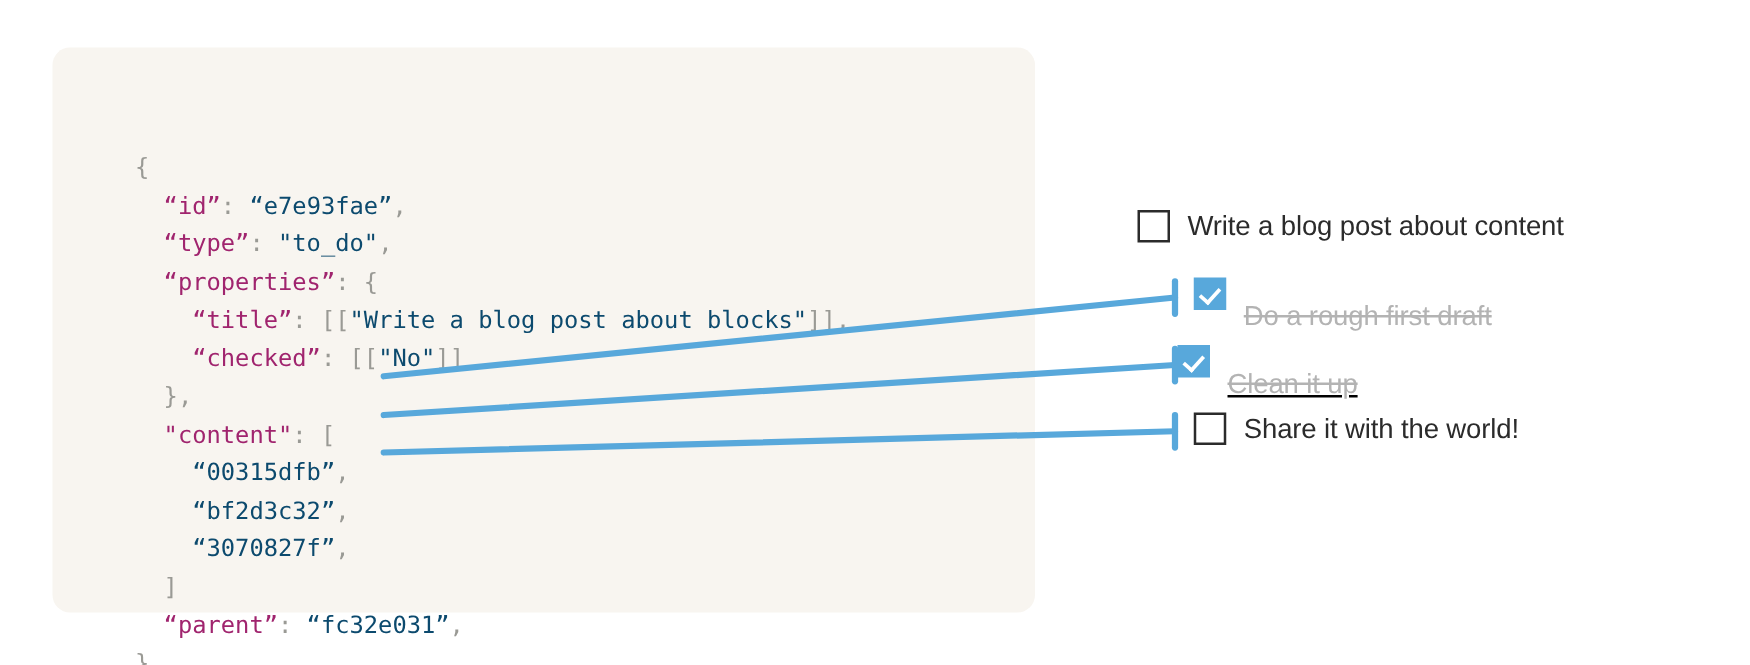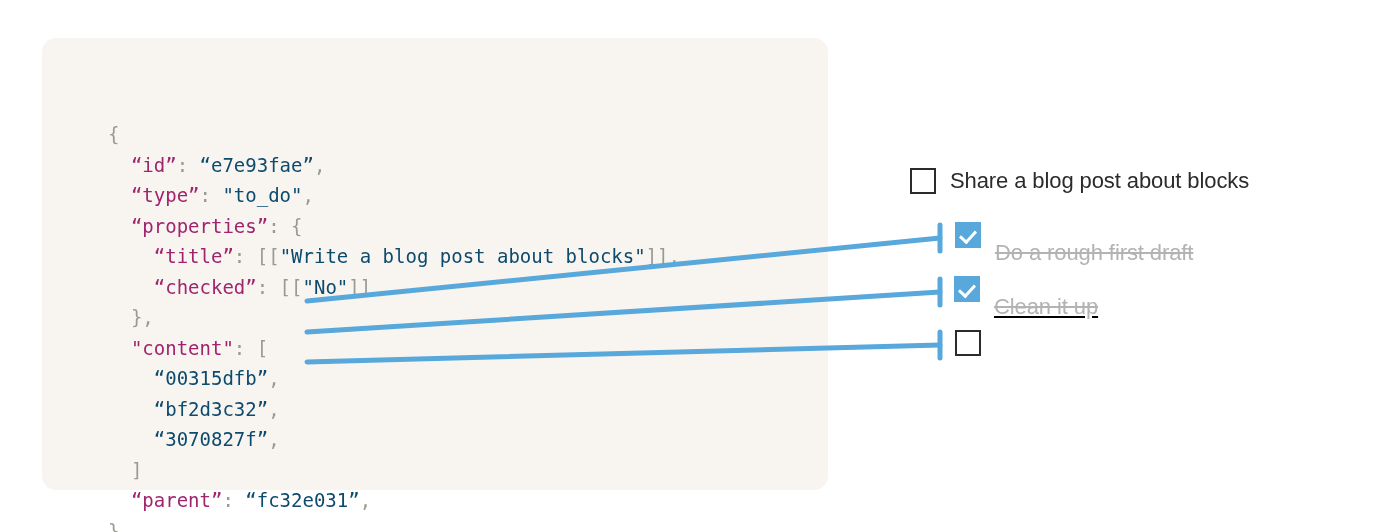--- a/index.html
+++ b/index.html
@@ -60,21 +60,21 @@
   }
   .check-row {
     position: absolute;
     left: 0;
     height: 34px;
     display: flex;
     align-items: center;
   }
   .check-row.r0 { top: 0px;   left: 0px;  }
   .check-row.r1 { top: 54px;  left: 45px; }
-  .check-row.r2 { top: 108px; left: 44px; text-decoration: underline; }
+  .check-row.r2 { top: 108px; left: 32px; text-decoration: underline; }
   .check-row.r3 { top: 162px; left: 45px; }
 
   .cbox {
     width: 26px;
     height: 26px;
     box-sizing: border-box;
     flex: 0 0 auto;
     position: relative;
   }
   .cbox.off {
@@ -131,31 +131,32 @@
       <g>
         <line x1="307" y1="362" x2="940" y2="345" stroke="#58a8db" stroke-width="5" stroke-linecap="round"></line>
         <line x1="940" y1="332" x2="940" y2="358" stroke="#58a8db" stroke-width="5" stroke-linecap="round"></line>
       </g>
     </svg>
 
   <div id="checklist">
 
     <div class="check-row r0">
       <span class="cbox off"></span>
-      <span class="ctext">Share a blog post about blocks</span>
+      <span class="ctext">Write a blog post about content</span>
     </div>
 
     <div class="check-row r1">
       <span class="cbox on"></span>
       <span class="ctext done">Do a rough first draft</span>
     </div>
 
     <div class="check-row r2">
       <span class="cbox on"></span>
       <span class="ctext done">Clean it up</span>
     </div>
 
     <div class="check-row r3">
       <span class="cbox off"></span>
+      <span class="ctext">Share it with the world!</span>
     </div>
 
   </div>
 </div>
 
 </body></html>

